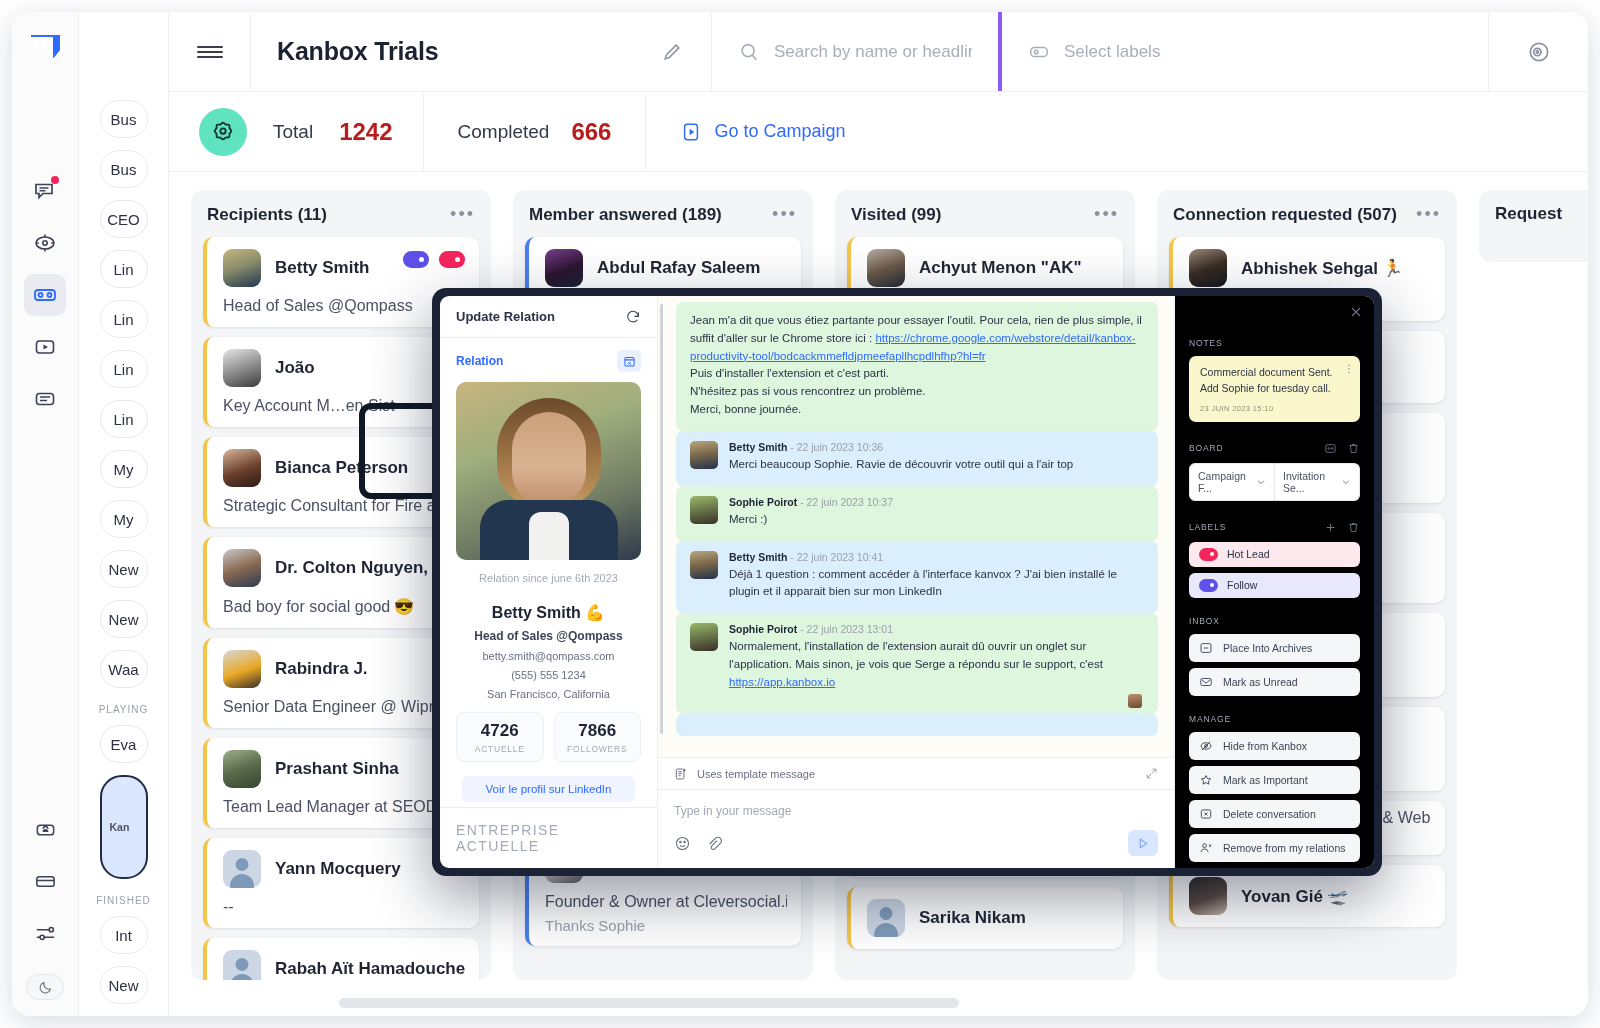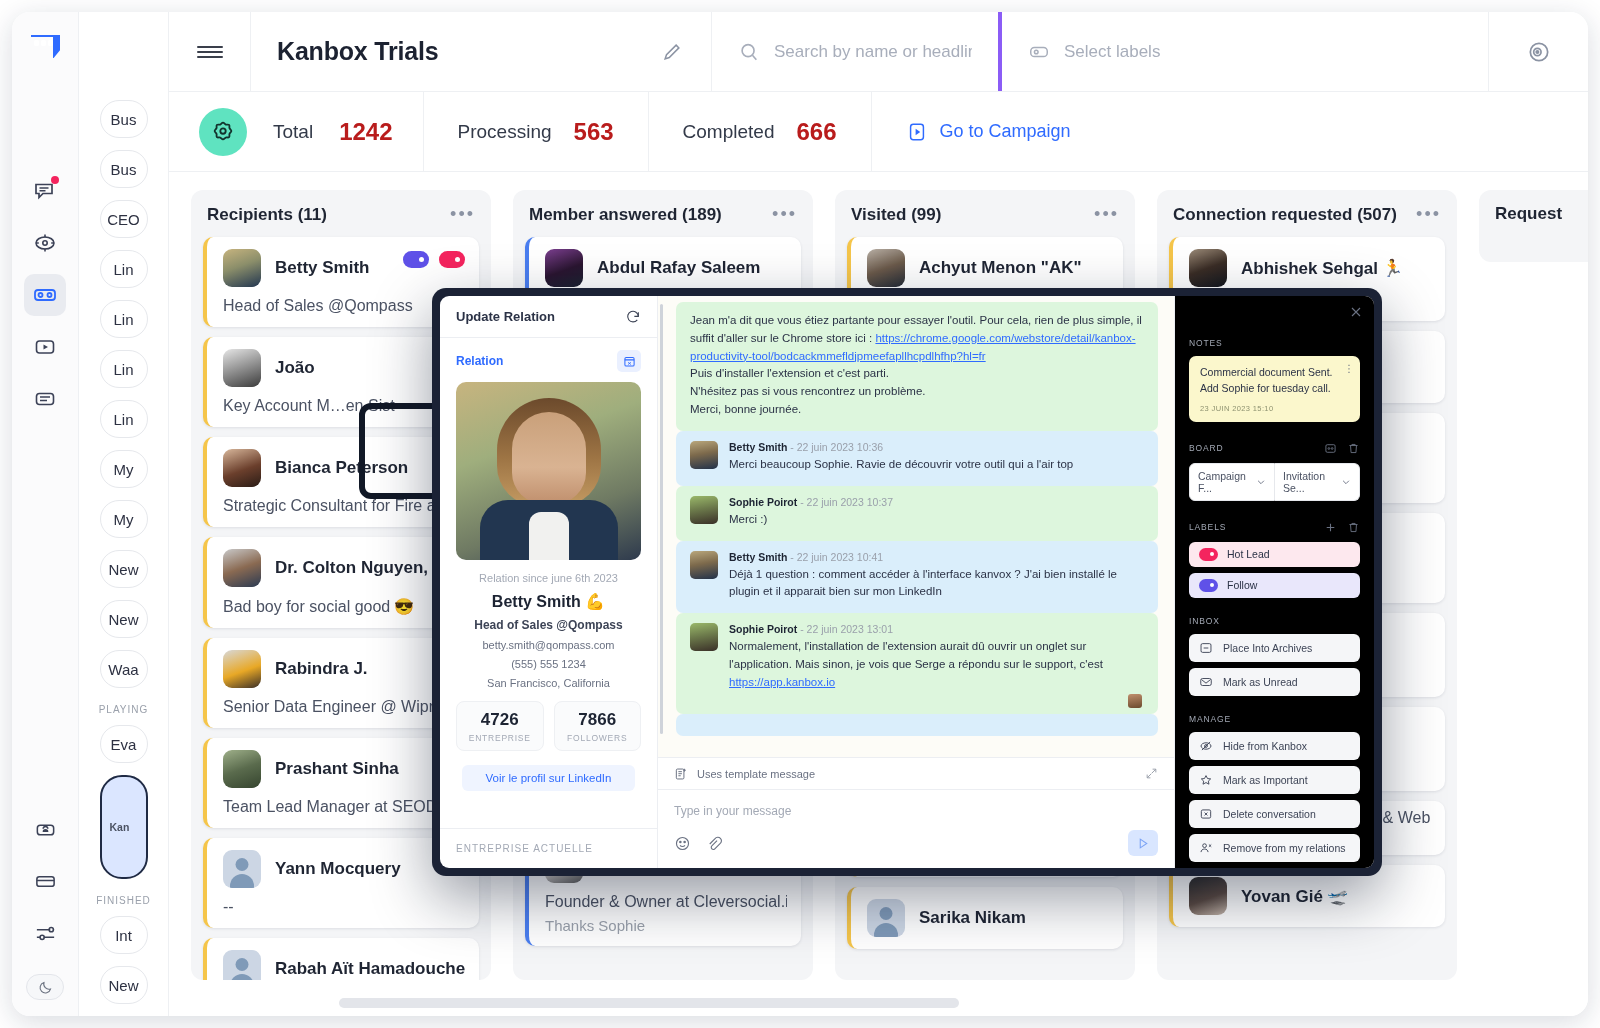--- a/index.html
+++ b/index.html
@@ -237,36 +237,36 @@
   }
   .m-photo .torso {
     position:absolute; left:50%; bottom:0; transform:translateX(-50%);
     width:138px; height:60px; border-radius:28px 28px 0 0; background:#223650;
   }
   .m-photo .shirt {
     position:absolute; left:50%; bottom:0; transform:translateX(-50%);
     width:40px; height:48px; border-radius:12px 12px 0 0; background:#f1f1ef;
   }
   .m-since { text-align:center; font-size:11px; color:#a3a9b5; margin-top:12px;}
-  .m-name { text-align:center; font-size:16px; font-weight:700; color:#1d2433; margin-top:8px;}
+  .m-name { text-align:center; font-size:16px; font-weight:700; color:#1d2433; margin-top:19px;}
   .m-role { text-align:center; font-size:12px; font-weight:600; color:#3d4456; margin-top:7px;}
   .m-meta { text-align:center; font-size:11px; color:#6a7182; margin-top:7px;}
   .m-stats { display:flex; gap:10px; padding: 12px 16px 0 16px;}
   .m-stat {
     flex:1; background:#fafbfc; border:1px solid #eef0f3; border-radius:8px;
     text-align:center; padding: 8px 0 7px 0;
   }
   .m-stat b { display:block; font-size:17px; color:#1d2433; font-weight:700;}
   .m-stat span { display:block; font-size:8.5px; letter-spacing:.09em; color:#a3a9b5; margin-top:3px;}
   .m-linkedin {
     margin: 14px 22px 0 22px; background:#eff4ff; border-radius:6px; text-align:center;
     padding: 7px 0; font-size:11.5px; color:#2f6bff; cursor:pointer;
   }
   .m-ent { margin-top:auto; border-top:1px solid #eceef2; padding: 14px 16px;
-    font-size:10px; letter-spacing:.10em; color:#a3a9b5;}
+    font-size:14px; letter-spacing:.10em; color:#a3a9b5;}
 
   
   .m-chat { flex:1 1 auto; display:flex; flex-direction:column; min-width:0; position:relative;
     background:#fdfcf7; }
   .m-chat-scroll { flex:1 1 auto; overflow:hidden; padding: 0 16px 0 18px; position:relative;}
   .bubble { border-radius:7px; padding: 10px 14px 12px 14px; margin-bottom: 0; display:flex; gap:11px;}
   .bubble.out { background:#ddf6dd; }
   .bubble.in { background:#daeefb; }
   .b-av { width:28px; height:28px; border-radius:5px; flex:0 0 28px; overflow:hidden;}
   .b-av.betty { background: linear-gradient(170deg,#b9a77d,#7d6a4c 45%,#22324a); }
@@ -473,24 +473,20 @@
         <div class="gear-circle">
           <svg width="26" height="26" viewBox="0 0 24 24" fill="none" stroke="#12332c" stroke-width="1.7">
               <path d="M12 3.4c1.1 0 1.6 1.3 2.6 1.7 1 .4 2.2-.4 3 .4s0 2 .4 3c.4 1 1.7 1.5 1.7 2.6s-1.3 1.6-1.7 2.6c-.4 1 .4 2.2-.4 3s-2 0-3 .4c-1 .4-1.5 1.7-2.6 1.7s-1.6-1.3-2.6-1.7c-1-.4-2.2.4-3-.4s0-2-.4-3c-.4-1-1.7-1.5-1.7-2.6s1.3-1.6 1.7-2.6c.4-1-.4-2.2.4-3s2 0 3-.4c1-.4 1.5-1.7 2.6-1.7z"></path>
               <circle cx="12" cy="11.1" r="2.5"></circle>
             </svg>
         </div>
         <div class="stat-lbl">Total</div>
         <div class="stat-val">1242</div>
       </div>
       <div class="stat">
-        <div class="stat-lbl">Processing</div>
-        <div class="stat-val">563</div>
-      </div>
-      <div class="stat">
         <div class="stat-lbl">Completed</div>
         <div class="stat-val">666</div>
       </div>
       <div class="campaign">
         <span>
           <svg width="22" height="22" viewBox="0 0 24 24" fill="none" stroke="#2f6bff" stroke-width="1.6">
               <rect x="5" y="3.5" width="14" height="17" rx="3"></rect>
               <path d="M10.5 8.5l5 3.5-5 3.5z" fill="#2f6bff" stroke="none"></path>
             </svg>
         </span>
@@ -698,21 +694,21 @@
         </div>
         <div class="m-since">Relation since june 6th 2023</div>
         <div class="m-name">Betty Smith 💪</div>
         <div class="m-role">Head of Sales @Qompass</div>
         <div class="m-meta">betty.smith@qompass.com</div>
         <div class="m-meta">(555) 555 1234</div>
         <div class="m-meta">San Francisco, California</div>
         <div class="m-stats">
           <div class="m-stat">
             <b>4726</b>
-            <span>ENTREPRISE</span>
+            <span>ACTUELLE</span>
           </div>
           <div class="m-stat">
             <b>7866</b>
             <span>FOLLOWERS</span>
           </div>
         </div>
         <div class="m-linkedin">Voir le profil sur LinkedIn</div>
         <div class="m-ent">ENTREPRISE ACTUELLE</div>
       </div>
 

